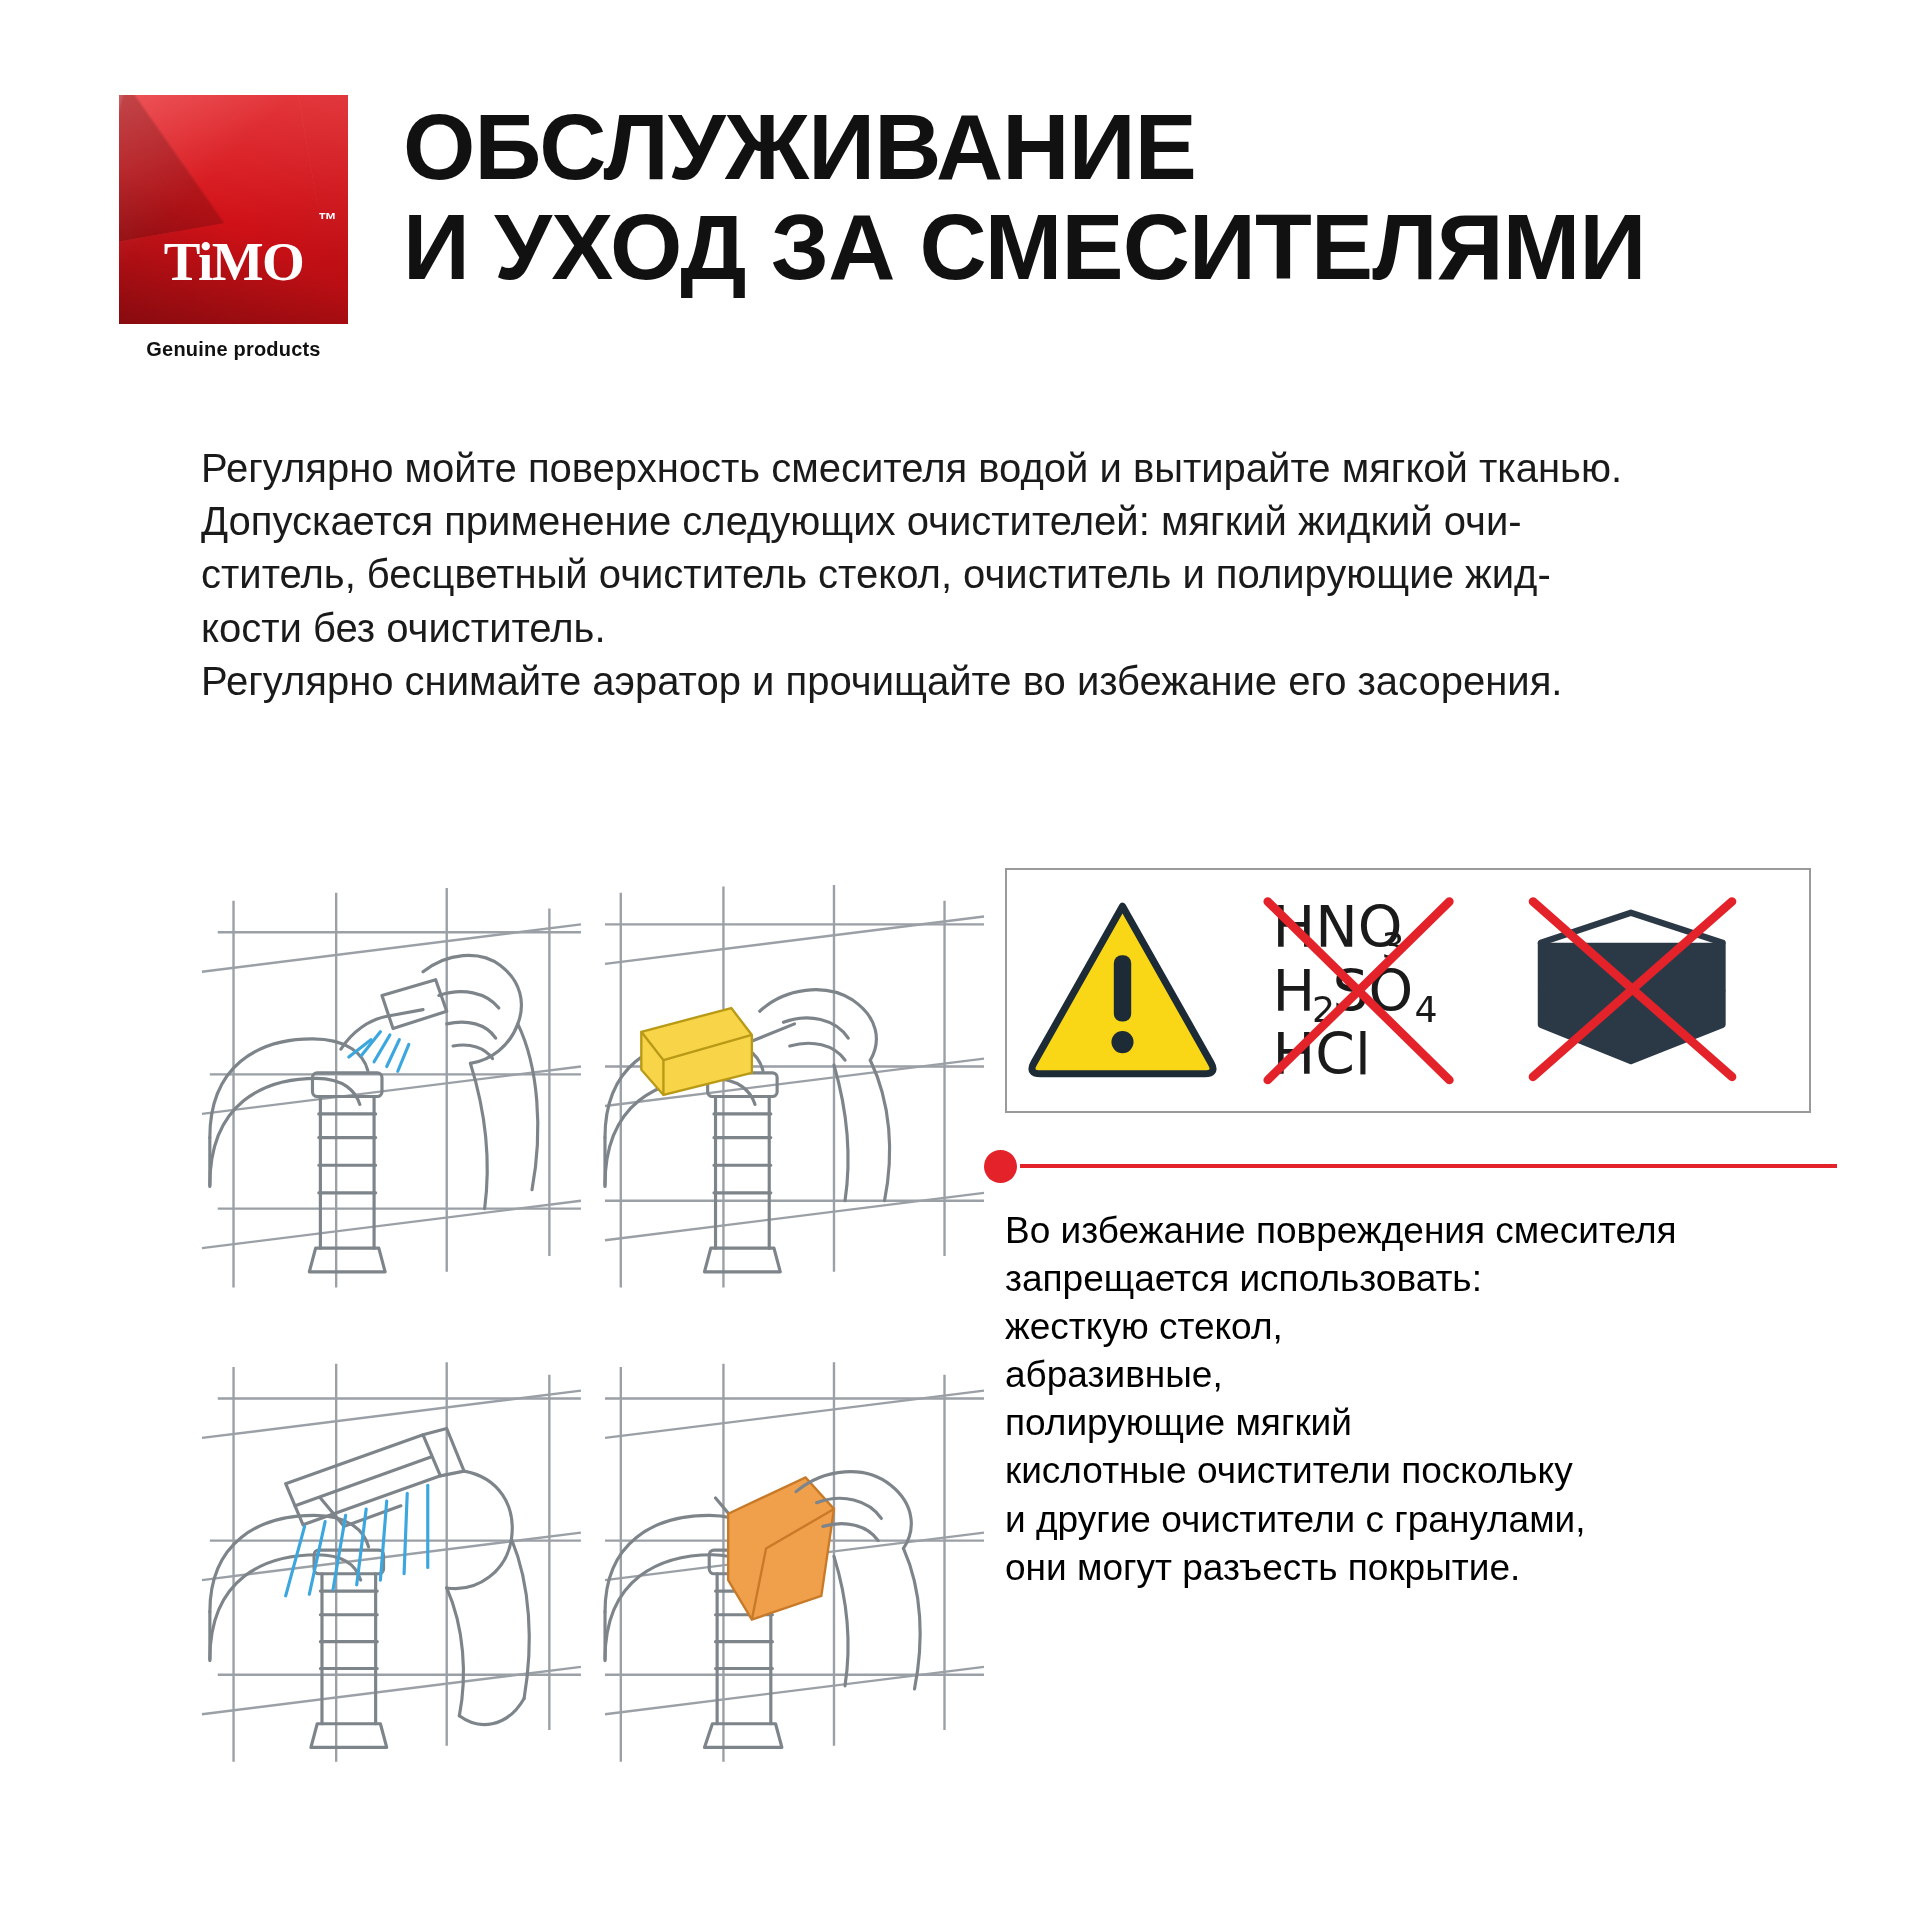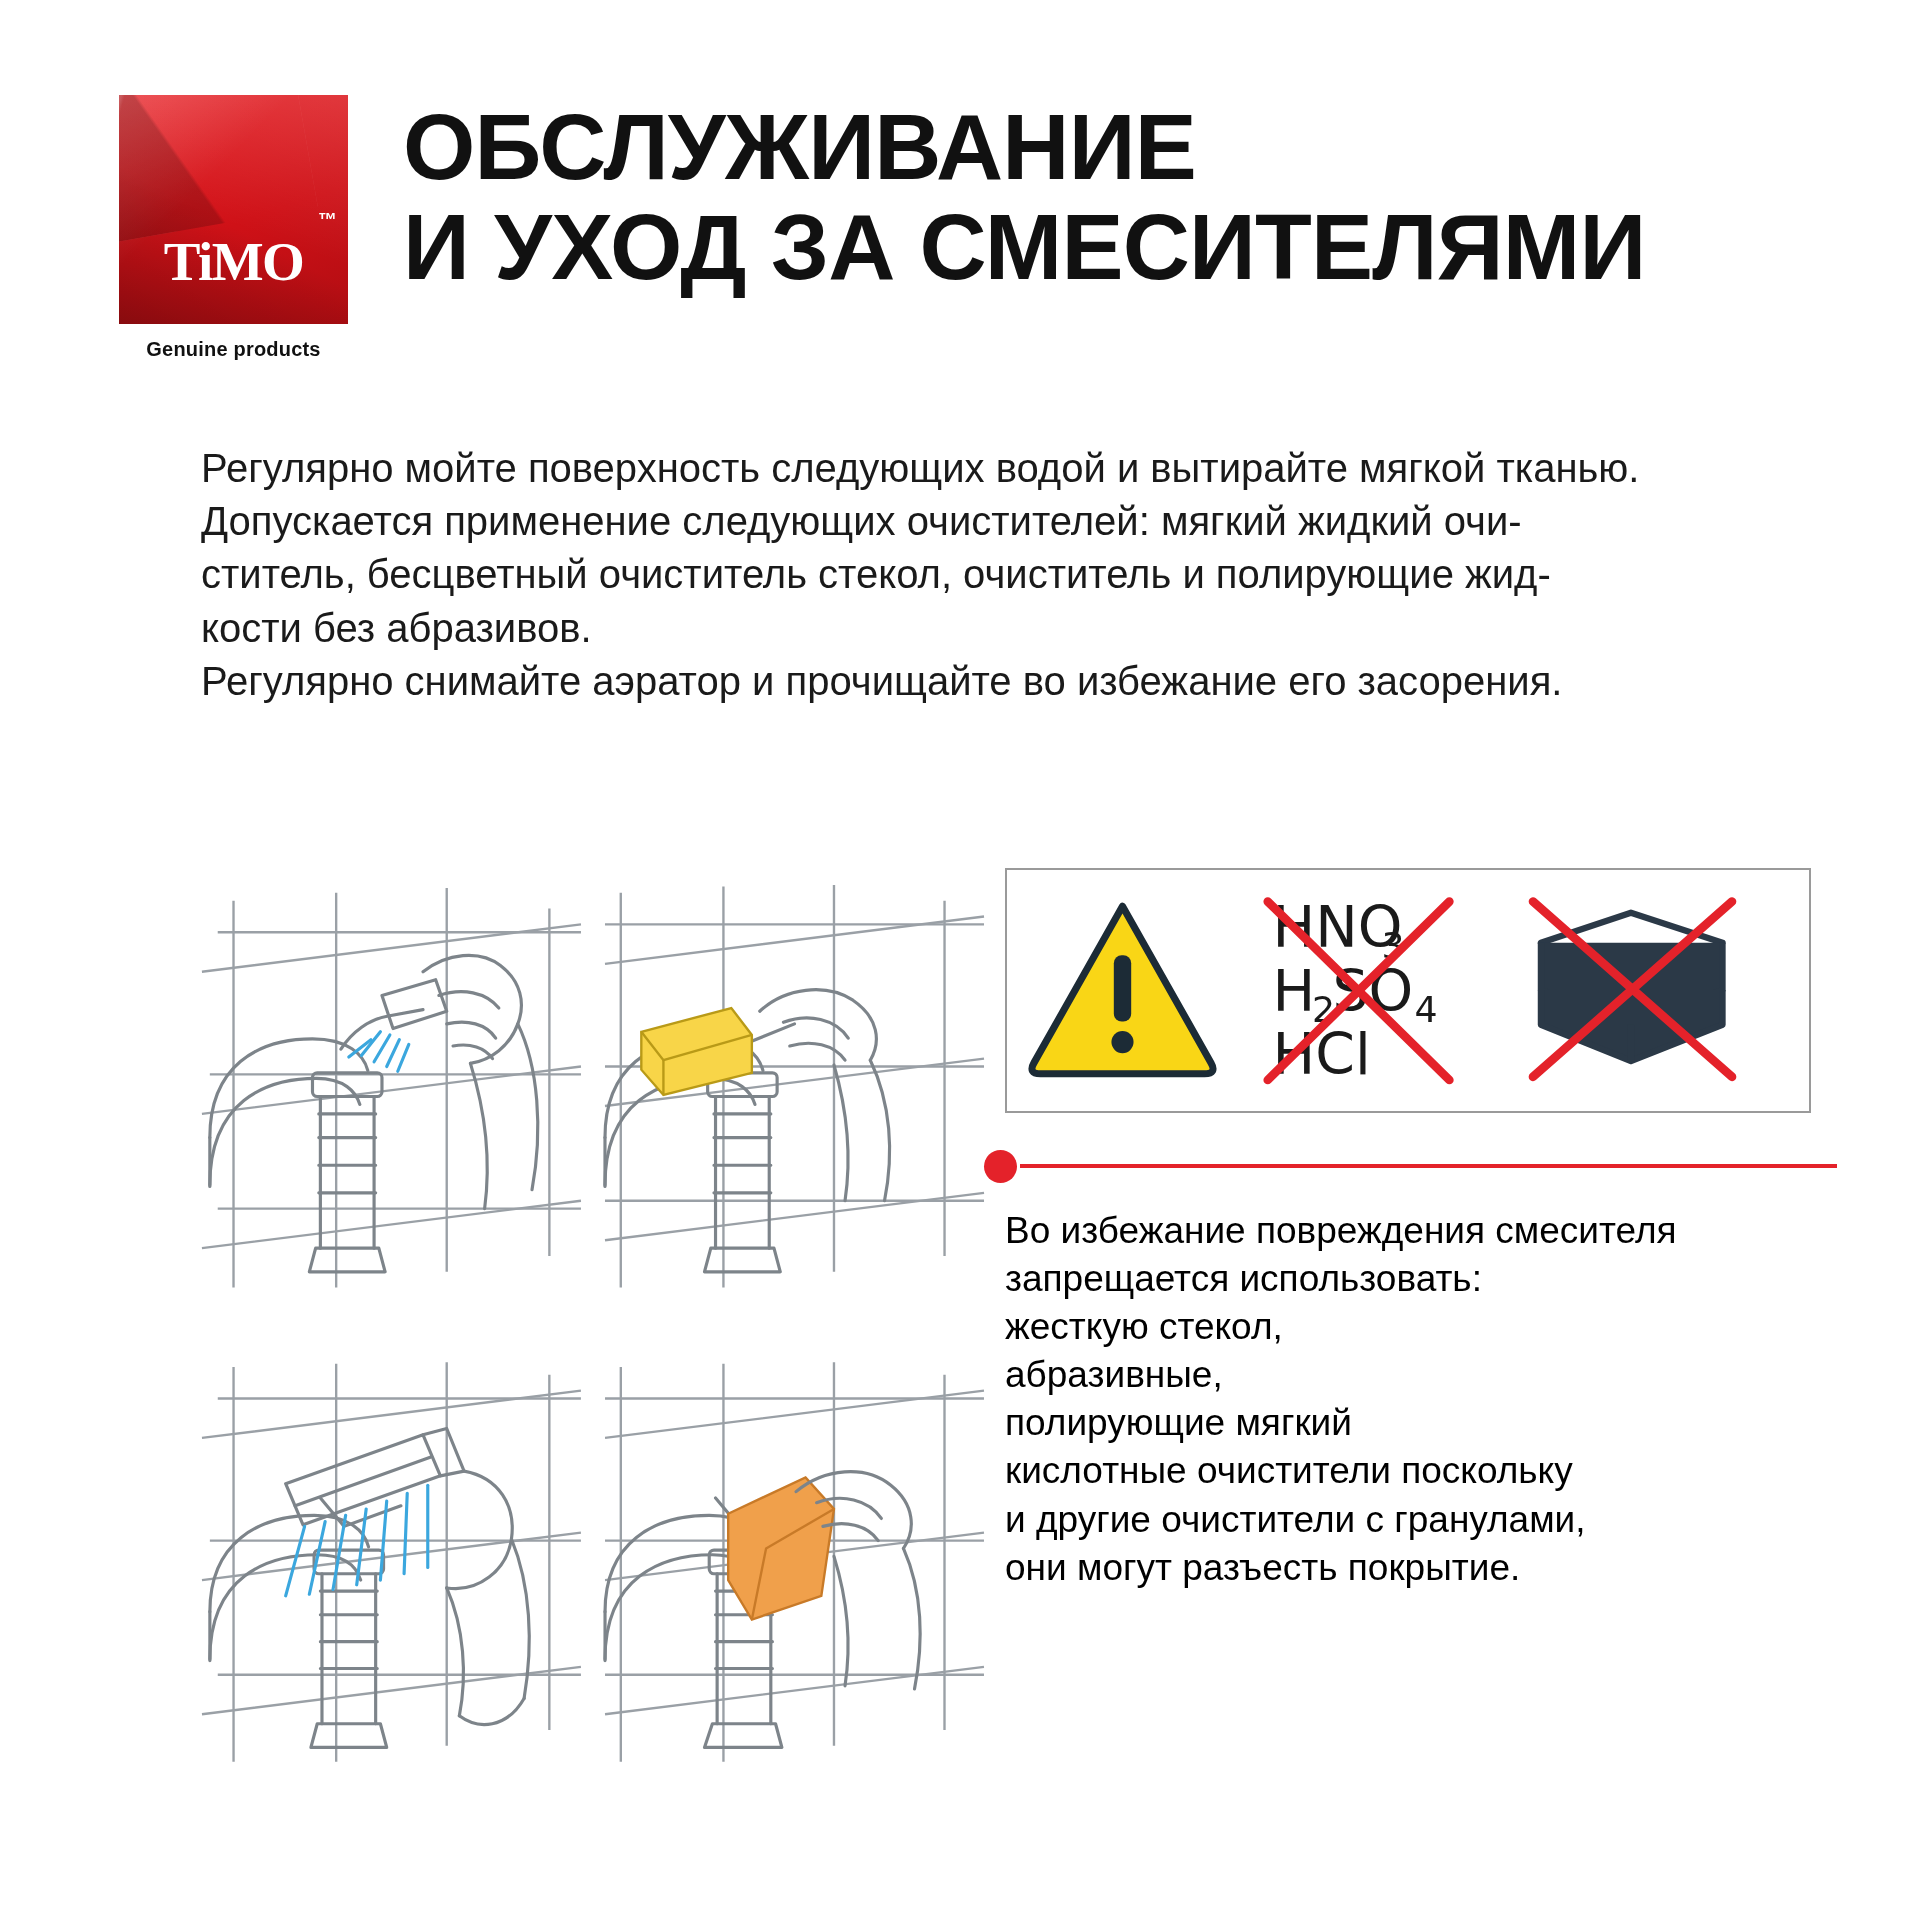--- a/index.html
+++ b/index.html
@@ -191,24 +191,24 @@
     </div>
 
     <div class="title-block">
       <div class="title-line">ОБСЛУЖИВАНИЕ</div>
       <div class="title-line">И УХОД ЗА СМЕСИТЕЛЯМИ</div>
     </div>
 
   </div>
 
   <div class="intro">
-    <p>Регулярно мойте поверхность следующих водой и вытирайте мягкой тканью.</p>
+    <p>Регулярно мойте поверхность смесителя водой и вытирайте мягкой тканью.</p>
     <p>Допускается применение следующих очистителей: мягкий жидкий очи-</p>
     <p>ститель, бесцветный очиститель стекол, очиститель и полирующие жид-</p>
-    <p>кости без абразивов.</p>
+    <p>кости без очиститель.</p>
     <p>Регулярно снимайте аэратор и прочищайте во избежание его засорения.</p>
   </div>
 
   <div class="illustrations">
 
     <div class="ill-cell" style="left:0px; top:0px;">
       <svg width="403" height="458" viewBox="0 0 510 580">
         <g fill="none" stroke="#9aa0a6" stroke-width="3">
 
           <path d="M60 30 V520 M190 20 V520 M330 14 V500 M460 40 V480"></path>

